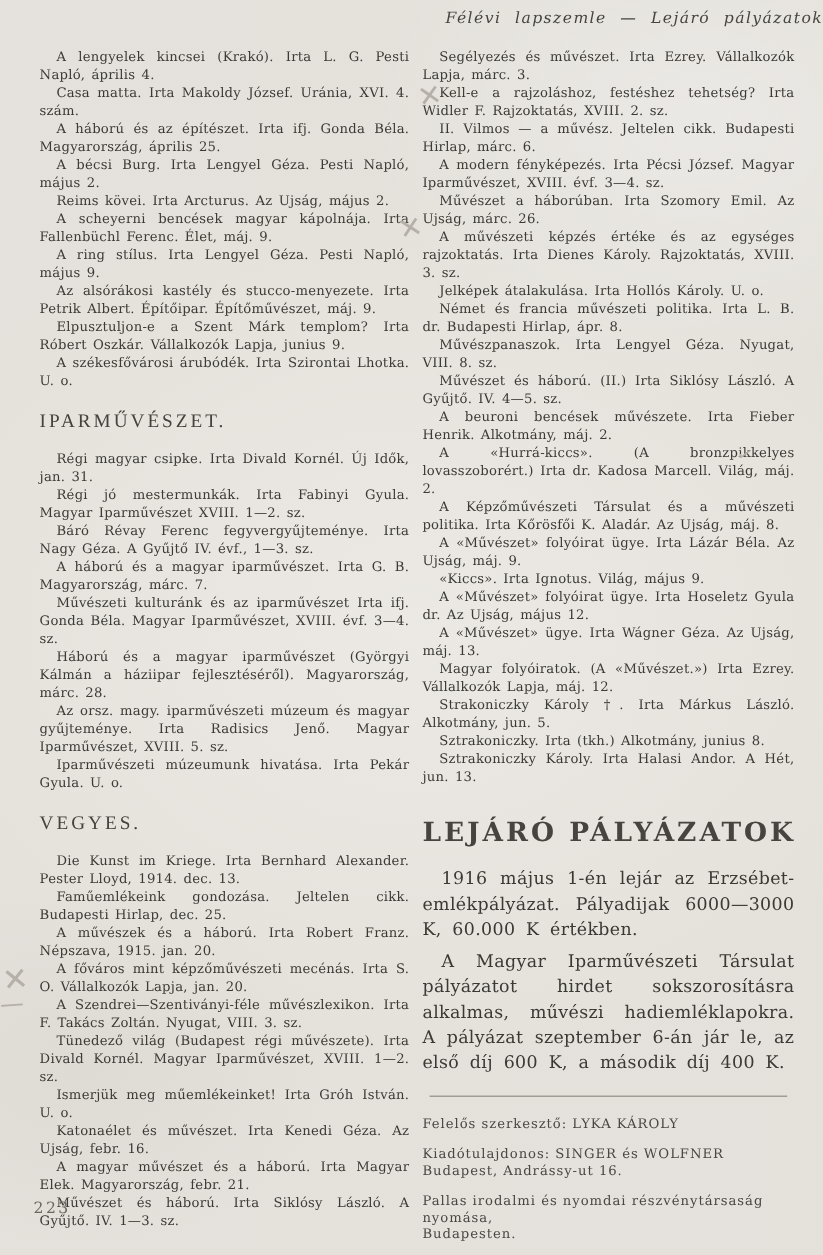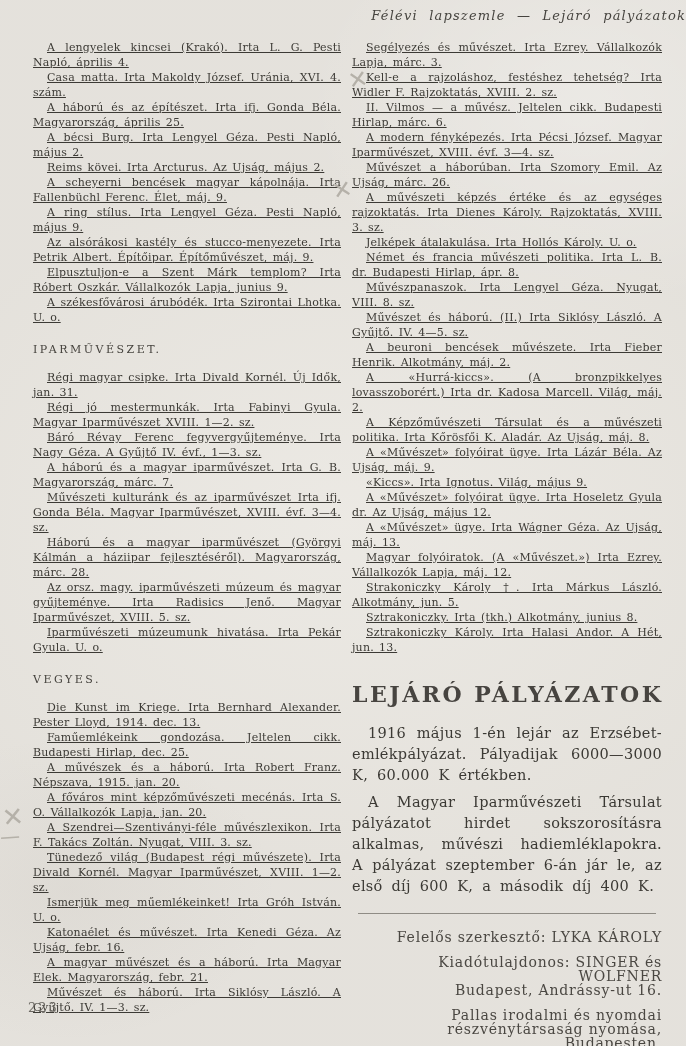--- a/index.html
+++ b/index.html
@@ -34,36 +34,37 @@
     word-spacing: 6px;
     color: #46443f;
   }
   .col {
     position: absolute;
     top: 40px;
   }
   .col-left  { left: 33px;  width: 308px; }
   .col-right { left: 352px; width: 310px; }
 
-  .entries { margin: 0; padding: 0; text-decoration: underline; }
+  .entries { margin: 0; padding: 0; }
   .entry {
     margin: 0;
     font-size: 11px;
     line-height: 15px;
     text-align: justify;
     text-indent: 14px;
     word-spacing: 1.5px;
     letter-spacing: 0.2px;
   }
   .section-heading {
     margin: 18px 0 14px 0;
-    font-size: 11px;
+    font-size: 16px;
     font-weight: normal;
     letter-spacing: 2.5px;
     color: #45423d;
+    font-family: Liberation Serif, serif;
   }
   .big-heading {
     margin: 26px 0 16px 0;
     font-size: 22px;
     font-weight: bold;
     letter-spacing: 2.5px;
     color: #474440;
     white-space: nowrap;
   }
   .deadline-paragraphs { margin: 0; }
@@ -78,22 +79,22 @@
     color: #3b3934;
   }
   .footer-rule {
     margin: 16px 0 0 6px;
     width: 298px;
     border-top: 1px solid #8f8c85;
   }
   .imprint { margin-top: 16px; }
   .imprint-line {
     margin: 0 0 11px 0;
-    text-align: right;
-    font-size: 14px;
+    text-align: left;
+    font-size: 11px;
     line-height: 14px;
     letter-spacing: 0.8px;
     white-space: pre-line;
     color: #4a4742;
   }
   .page-number {
     position: absolute;
     left: 28px;
     top: 1000px;
     font-size: 13px;

